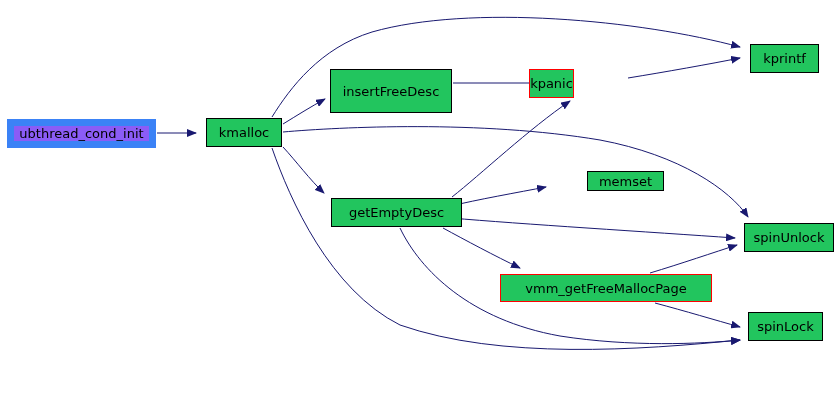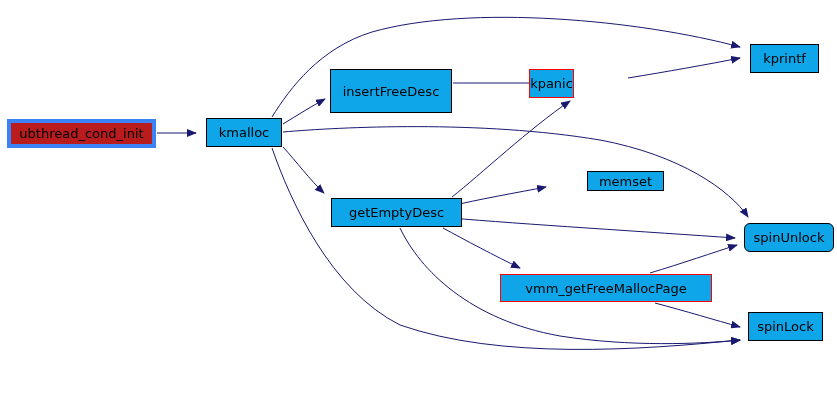--- a/index.html
+++ b/index.html
@@ -12,30 +12,30 @@
     overflow:hidden;
     font-family:"DejaVu Sans", sans-serif;
   }
   #edges{position:absolute;left:0;top:0;width:837px;height:407px;}
   .node{
     position:absolute;
     box-sizing:border-box;
     display:flex;
     align-items:center;
     justify-content:center;
-    background:#0ea5e9;
+    background:#22c55e;
     border:1px solid #000000;
     color:#000000;
     font-size:13px;
     line-height:1;
     white-space:nowrap;
     letter-spacing:0px;
   }
   .node.red{border:1px solid #ff0000;}
-  .node.filled{background:#b91c1c;border:4px solid #3b82f6;}
+  .node.filled{background:#8b5cf6;border:7px solid #3b82f6;}
   .node .lbl{pointer-events:none;}
 </style>
 </head>
 <body>
 
 <div id="canvas" style="width: 837px; height: 407px; background: rgb(255, 255, 255);">
 
   <svg id="edges" viewBox="0 0 837 407" xmlns="http://www.w3.org/2000/svg" width="837" height="407">
     <defs>
       <marker id="arrow" markerWidth="10" markerHeight="8" refX="9" refY="4" orient="auto" markerUnits="userSpaceOnUse">
@@ -76,21 +76,21 @@
       </div>
       <div class="node" style="left: 750px; top: 44px; width: 69px; height: 29px;">
         <span class="lbl">kprintf</span>
       </div>
       <div class="node" style="left: 587px; top: 171px; width: 77px; height: 20px; text-align: right;">
         <span class="lbl">memset</span>
       </div>
       <div class="node" style="left: 331px; top: 198px; width: 131px; height: 29px;">
         <span class="lbl">getEmptyDesc</span>
       </div>
-      <div class="node" style="left: 744px; top: 223px; width: 90px; height: 29px; border-radius: 6px;">
+      <div class="node" style="left: 744px; top: 223px; width: 90px; height: 29px;">
         <span class="lbl">spinUnlock</span>
       </div>
       <div class="node red" style="left: 500px; top: 274px; width: 212px; height: 28px;">
         <span class="lbl">vmm_getFreeMallocPage</span>
       </div>
       <div class="node" style="left: 748px; top: 312px; width: 75px; height: 29px; text-align: right;">
         <span class="lbl">spinLock</span>
       </div>
     </div>
 

